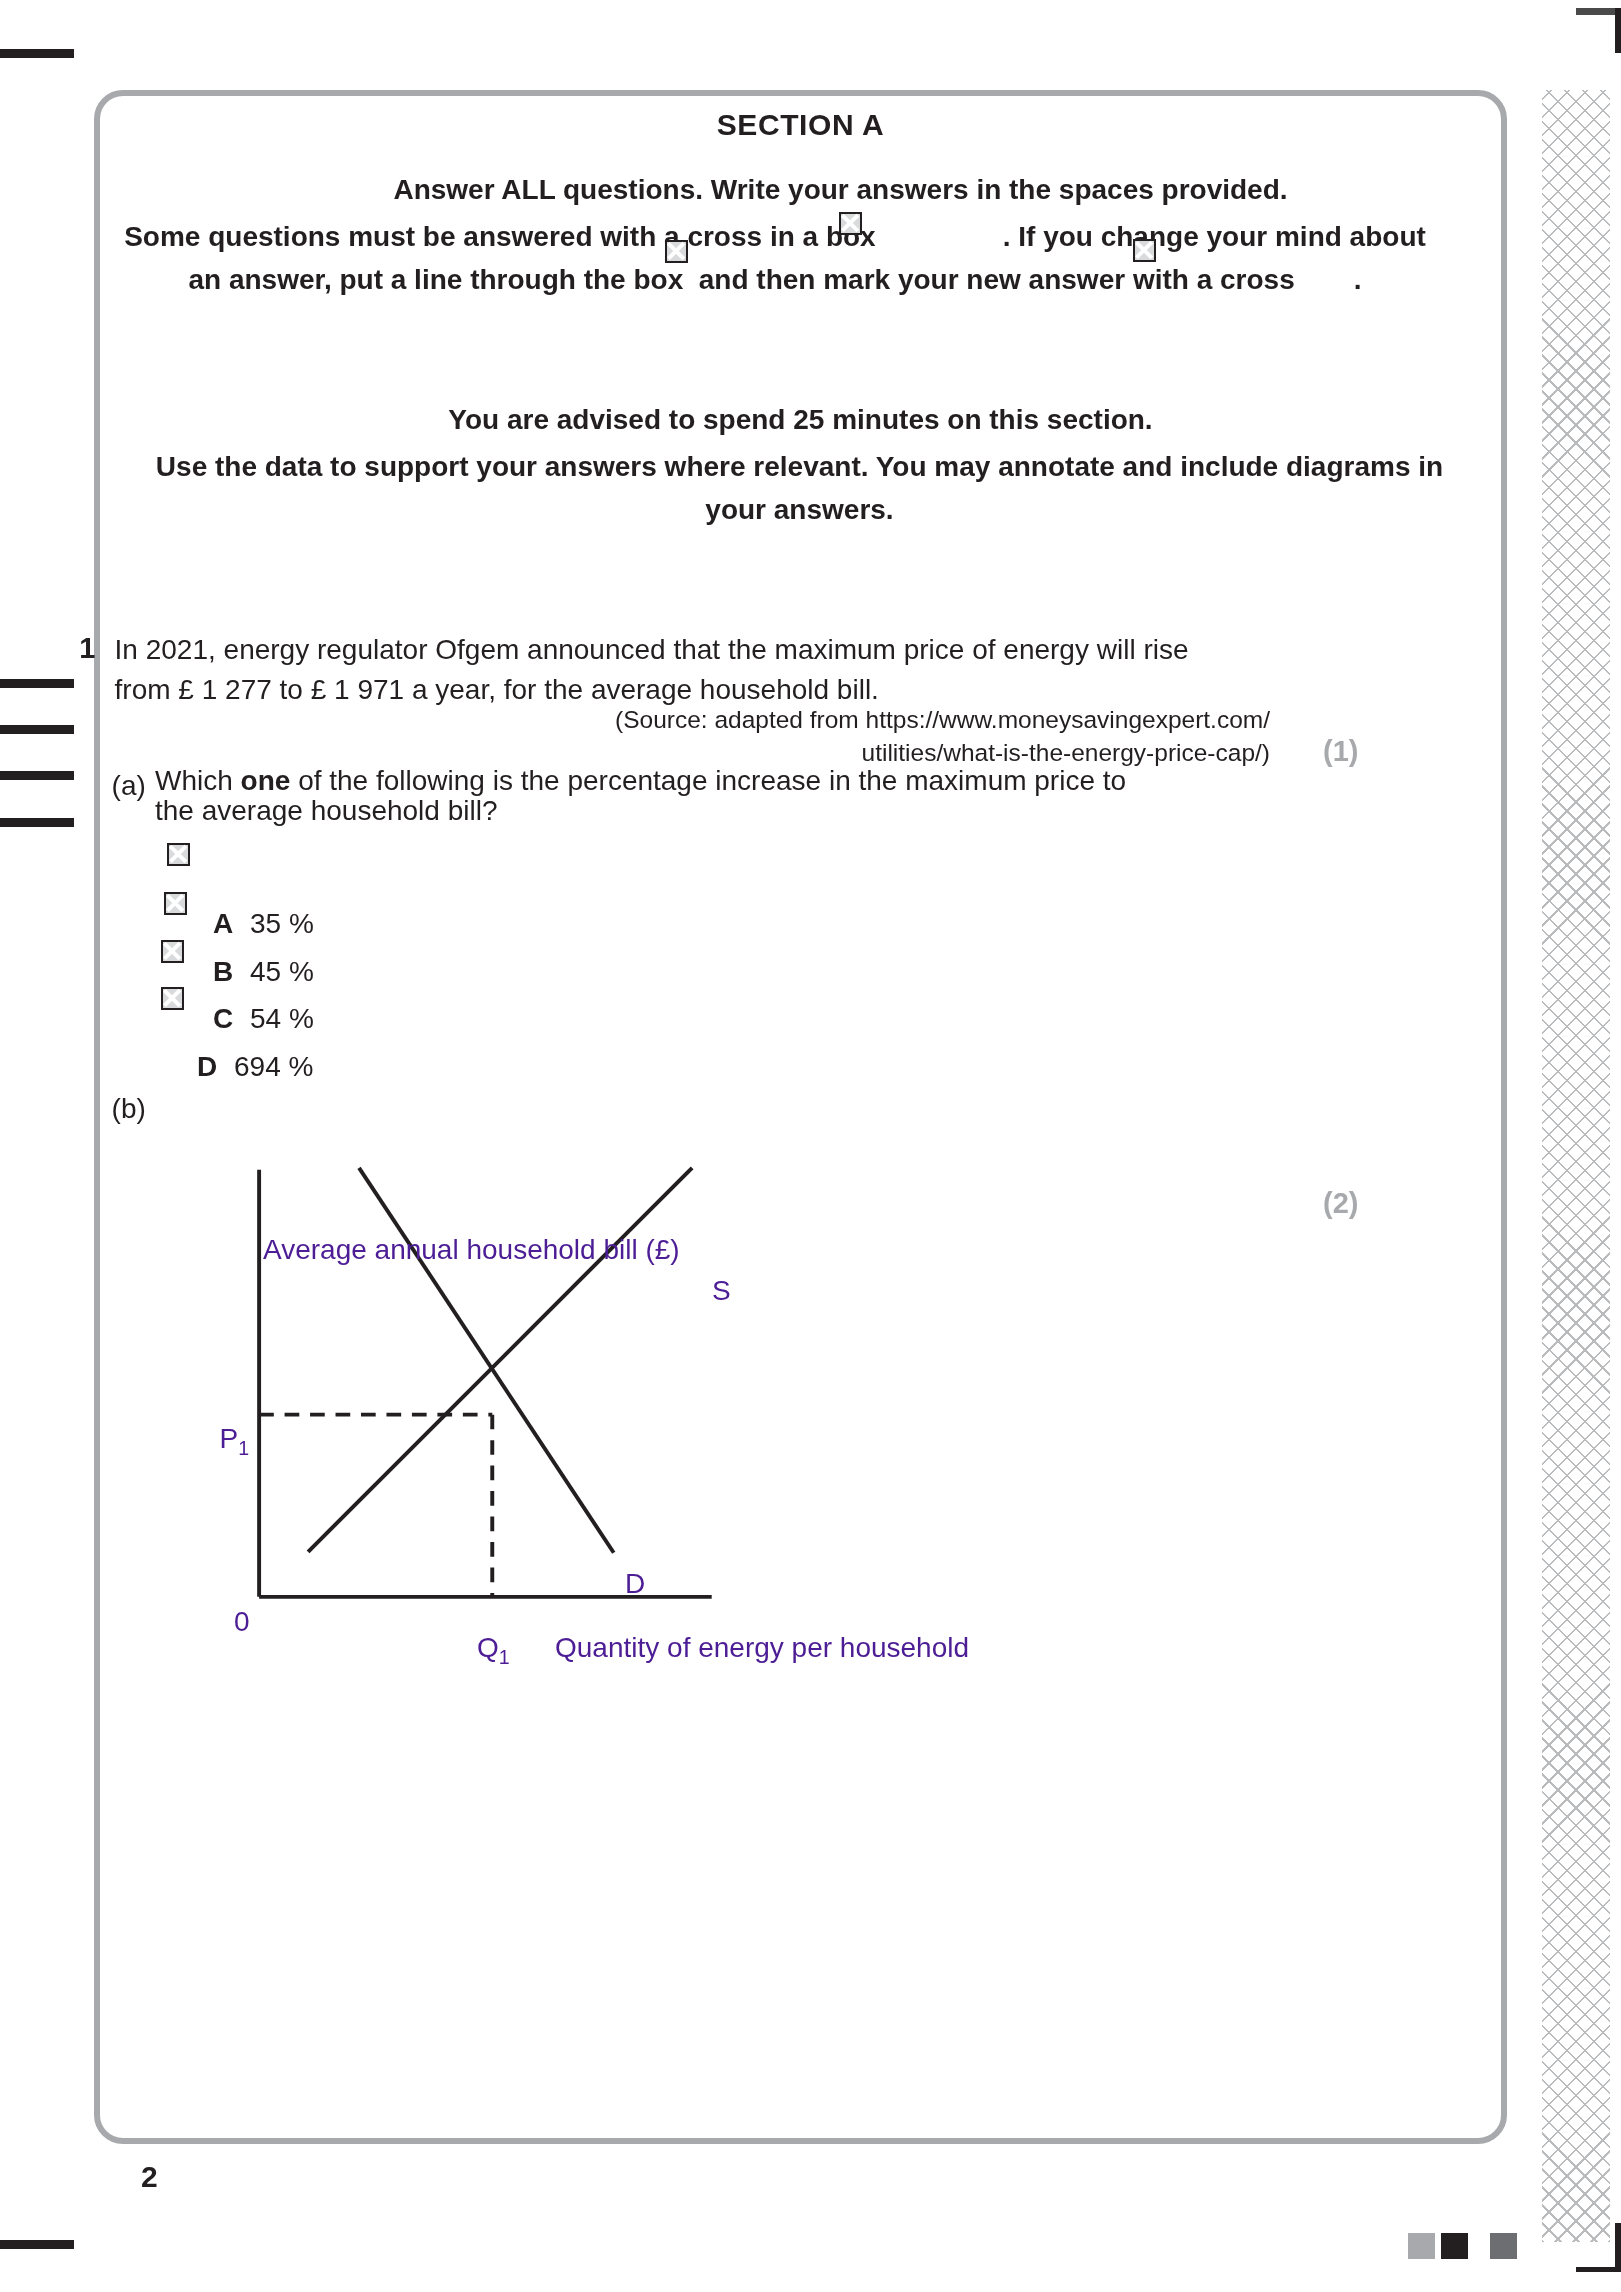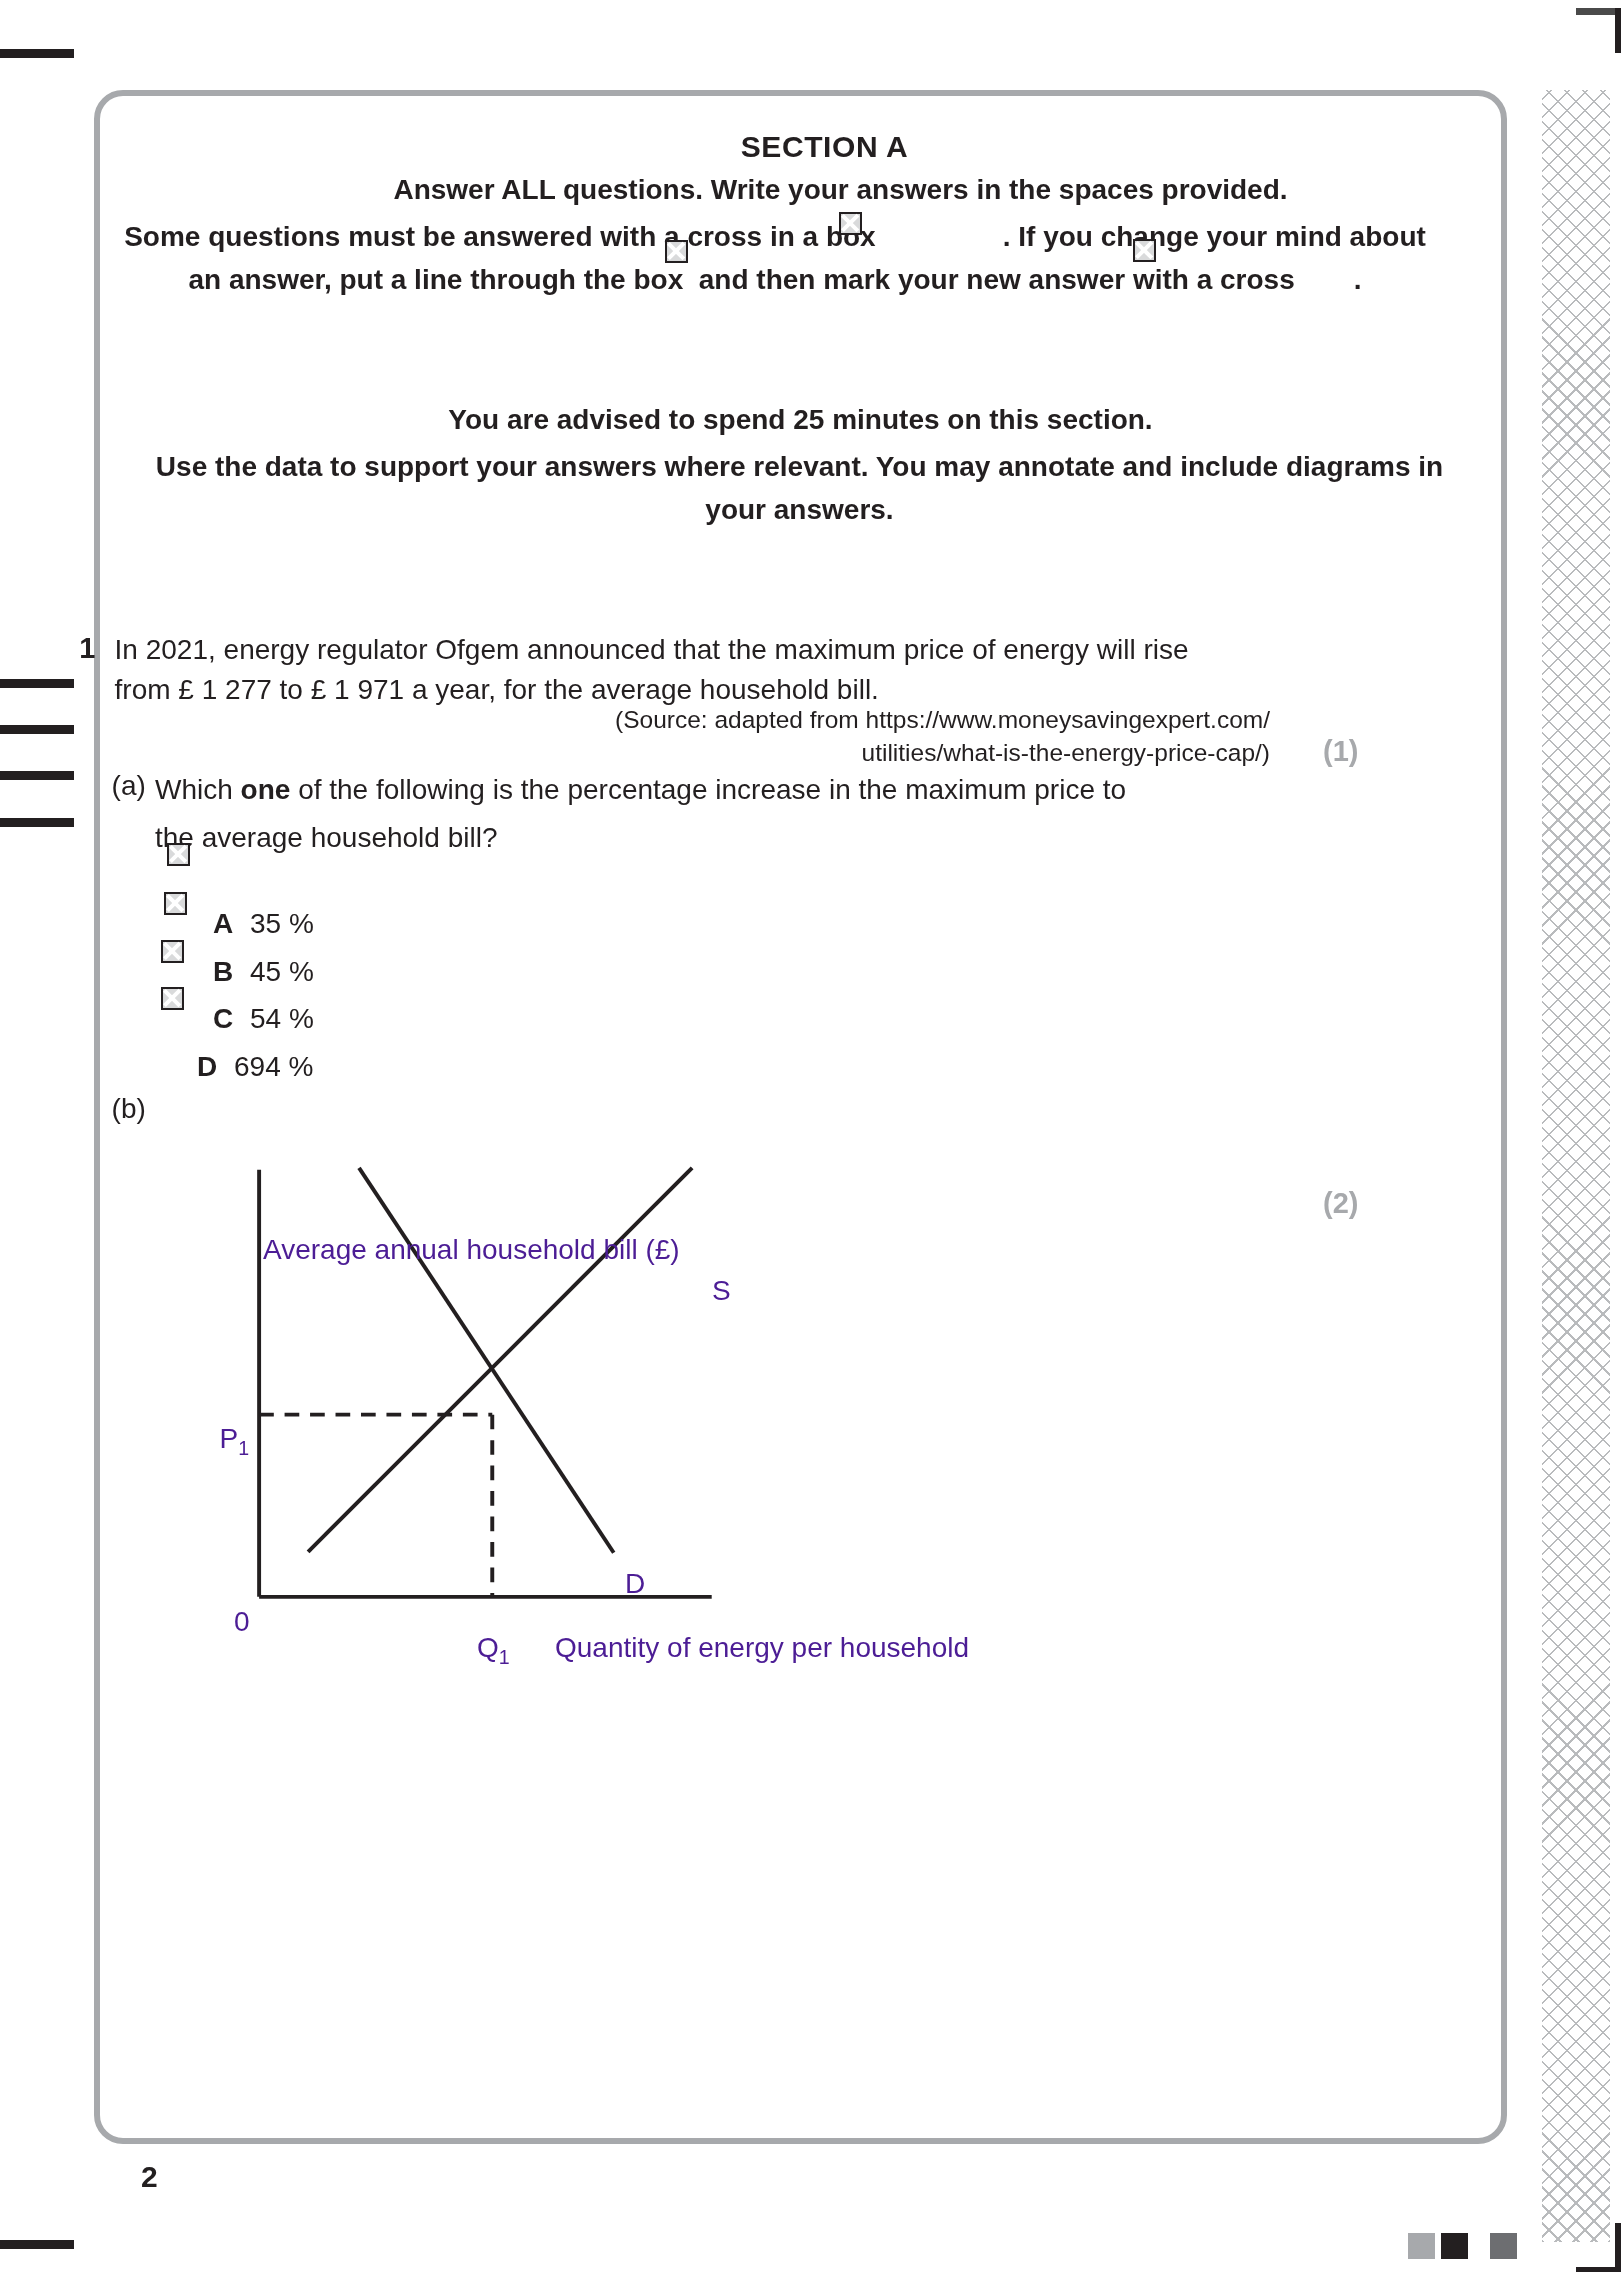--- a/index.html
+++ b/index.html
@@ -88,28 +88,27 @@
   .content {
     position: absolute;
     left: 94px;
     top: 90px;
     width: 1413px;
     height: 2054px;
   }
 
   .section-title {
     position: absolute;
-    top: 40px;
+    top: 18px;
     left: 0;
     width: 1413px;
     text-align: center;
     font-size: 30px;
     font-weight: bold;
     letter-spacing: 0.6px;
-    padding-left: 24px;
   }
 
   .instr {
     position: absolute;
     left: 0;
     width: 1413px;
     text-align: center;
     font-size: 28px;
     font-weight: bold;
     line-height: 43px;
@@ -176,21 +175,21 @@
     font-size: 28px;
     line-height: 40px;
   }
   .part-a-label { left: 17.6px; top: 676px; }
   .part-a-text {
     position: absolute;
     left: 61px;
     top: 676px;
     width: 1000px;
     font-size: 28px;
-    line-height: 48px;
+    line-height: 30px;
   }
 
   .marks {
     position: absolute;
     font-size: 29px;
     font-weight: bold;
     color: #a7a9ac;
   }
   .marks-1 { left: 1229px; top: 645px; }
   .marks-2 { left: 1229px; top: 1097px; }

